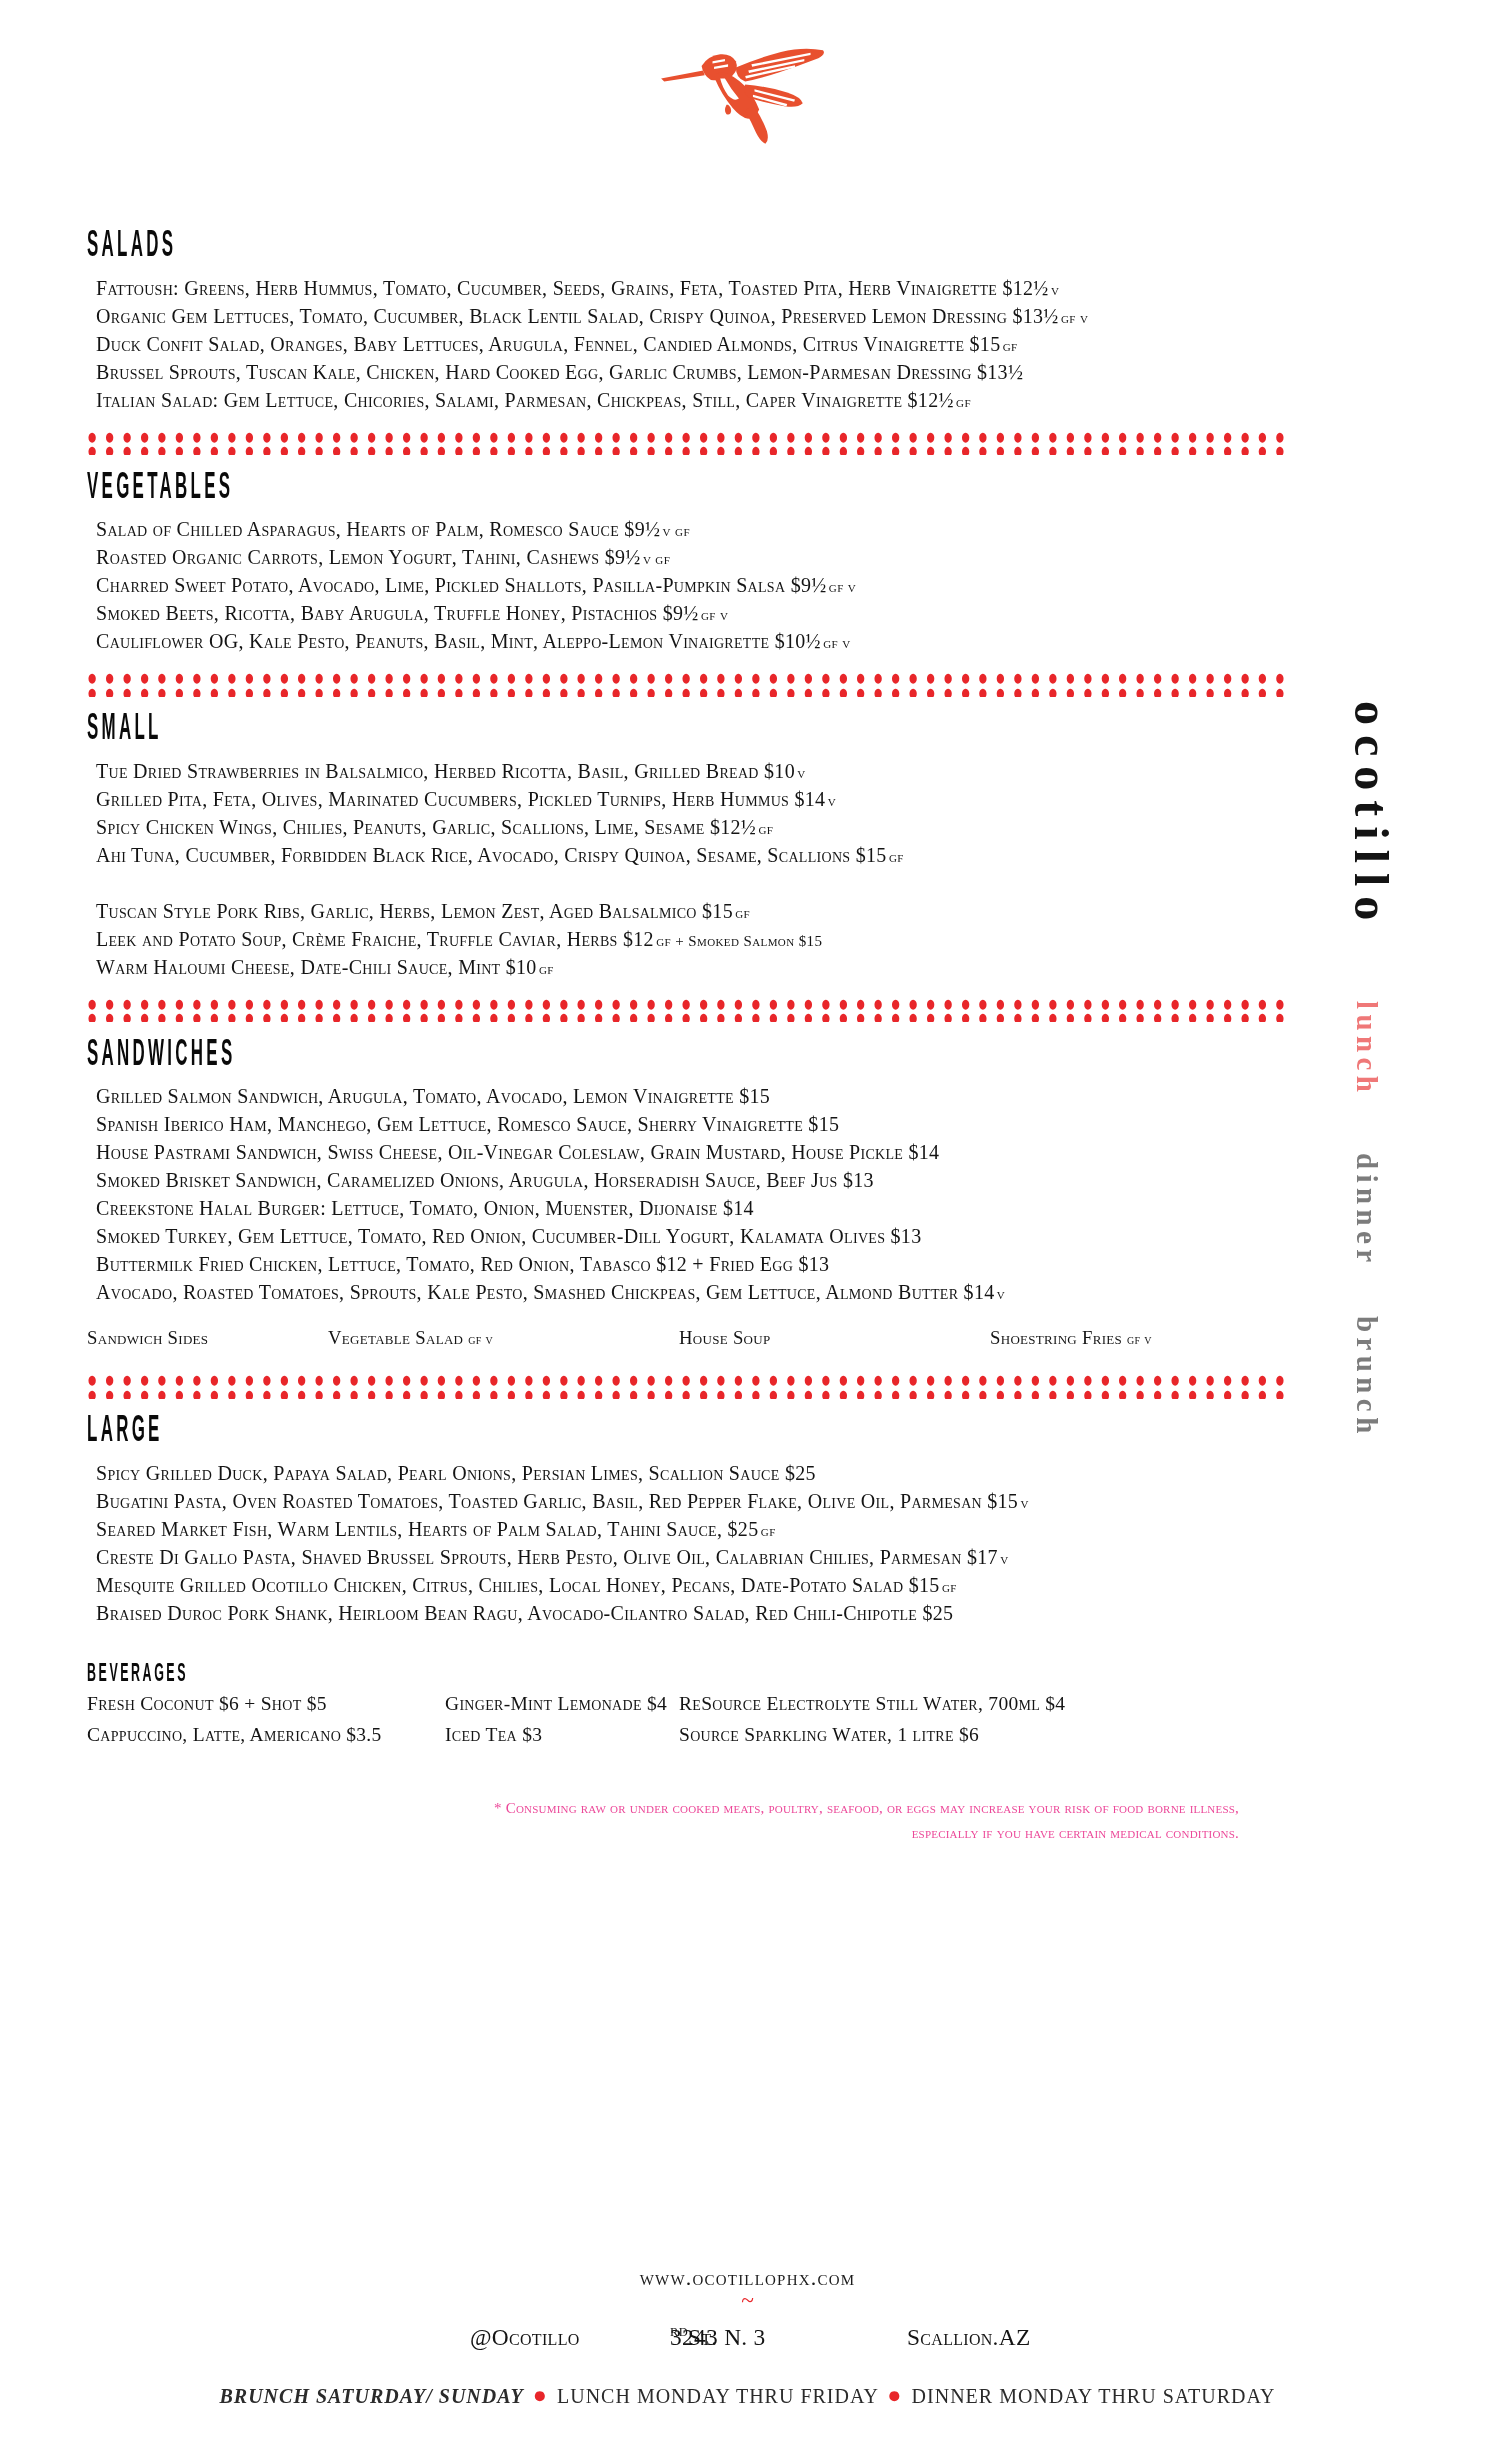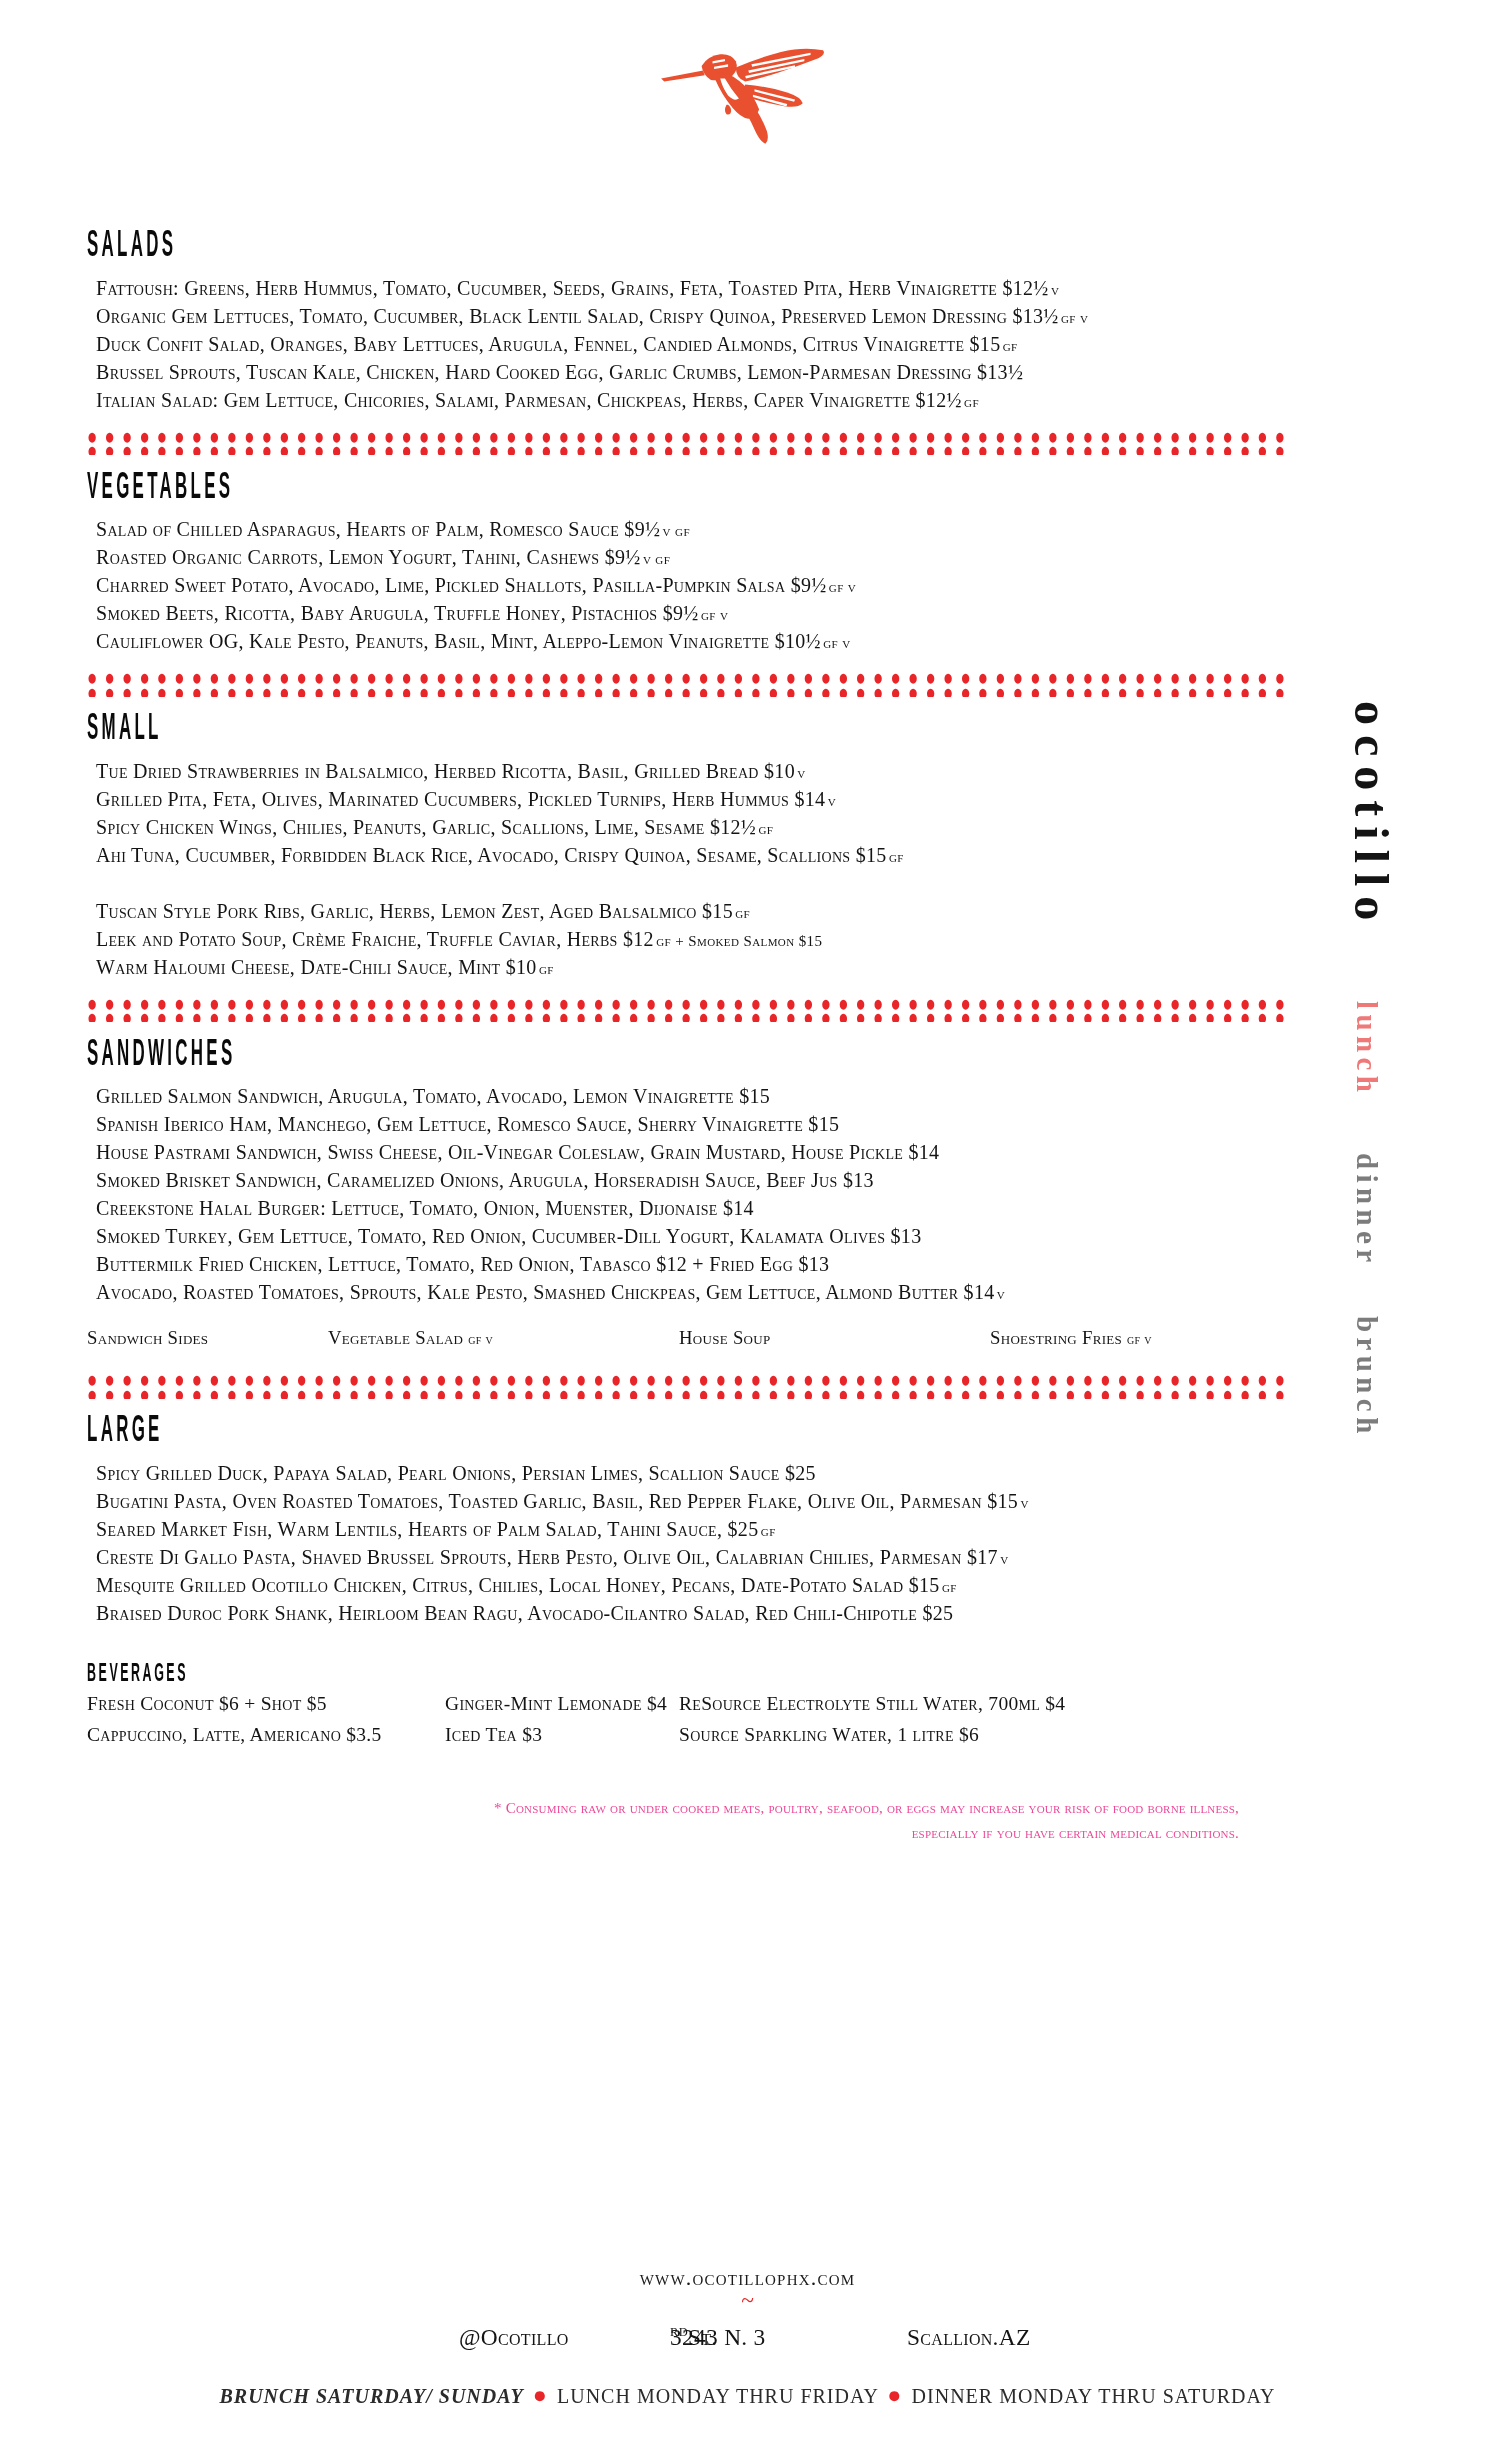--- a/index.html
+++ b/index.html
@@ -220,21 +220,21 @@
     height: 34px;
   }
   .footer .addr-row span {
     position: absolute;
     font-variant: small-caps;
     font-size: 23.4px;
     letter-spacing: 0.3px;
     color: #141414;
     white-space: nowrap;
   }
-  .footer .a0 { left: 459px; }
+  .footer .a0 { left: 470px; }
   .footer .a1 { left: 670px; }
   .footer .a2 { left: 907px; }
   .footer sup { font-size: 12.5px; vertical-align: super; }
 
   .hours {
     position: absolute;
     left: 0;
     top: 2382px;
     width: 1495px;
     text-align: center;
@@ -292,21 +292,21 @@
 
 <div class="menu-body">
 
   <section>
     <h2 class="sec-head">SALADS</h2>
     <ul class="items">
       <li class="item"><span>Fattoush: Greens, Herb Hummus, Tomato, Cucumber, Seeds, Grains, Feta, Toasted Pita, Herb Vinaigrette  $12½</span><span class="tag">v</span></li>
       <li class="item"><span>Organic Gem Lettuces, Tomato, Cucumber, Black Lentil Salad, Crispy Quinoa, Preserved Lemon Dressing $13½</span><span class="tag">gf  v</span></li>
       <li class="item"><span>Duck Confit Salad, Oranges, Baby Lettuces, Arugula, Fennel, Candied Almonds, Citrus Vinaigrette  $15</span><span class="tag">gf</span></li>
       <li class="item"><span>Brussel Sprouts, Tuscan Kale, Chicken, Hard Cooked Egg, Garlic Crumbs, Lemon-Parmesan Dressing  $13½</span><span class="tag"></span></li>
-      <li class="item"><span>Italian Salad: Gem Lettuce, Chicories, Salami, Parmesan, Chickpeas, Herbs, Caper Vinaigrette  $12½</span><span class="tag">gf</span></li>
+      <li class="item"><span>Italian Salad: Gem Lettuce, Chicories, Salami, Parmesan, Chickpeas, Still, Caper Vinaigrette  $12½</span><span class="tag">gf</span></li>
     </ul>
   </section>
 
   <div class="divider">
     <div class="row r1" style="color: rgb(232, 38, 42);">●●●●●●●●●●●●●●●●●●●●●●●●●●●●●●●●●●●●●●●●●●●●●●●●●●●●●●●●●●●●●●●●●●●●●●●●</div>
     <div class="row r2" style="color: rgb(232, 38, 42);">●●●●●●●●●●●●●●●●●●●●●●●●●●●●●●●●●●●●●●●●●●●●●●●●●●●●●●●●●●●●●●●●●●●●●●●●</div>
   </div>
 
   <section>
     <h2 class="sec-head">VEGETABLES</h2>

